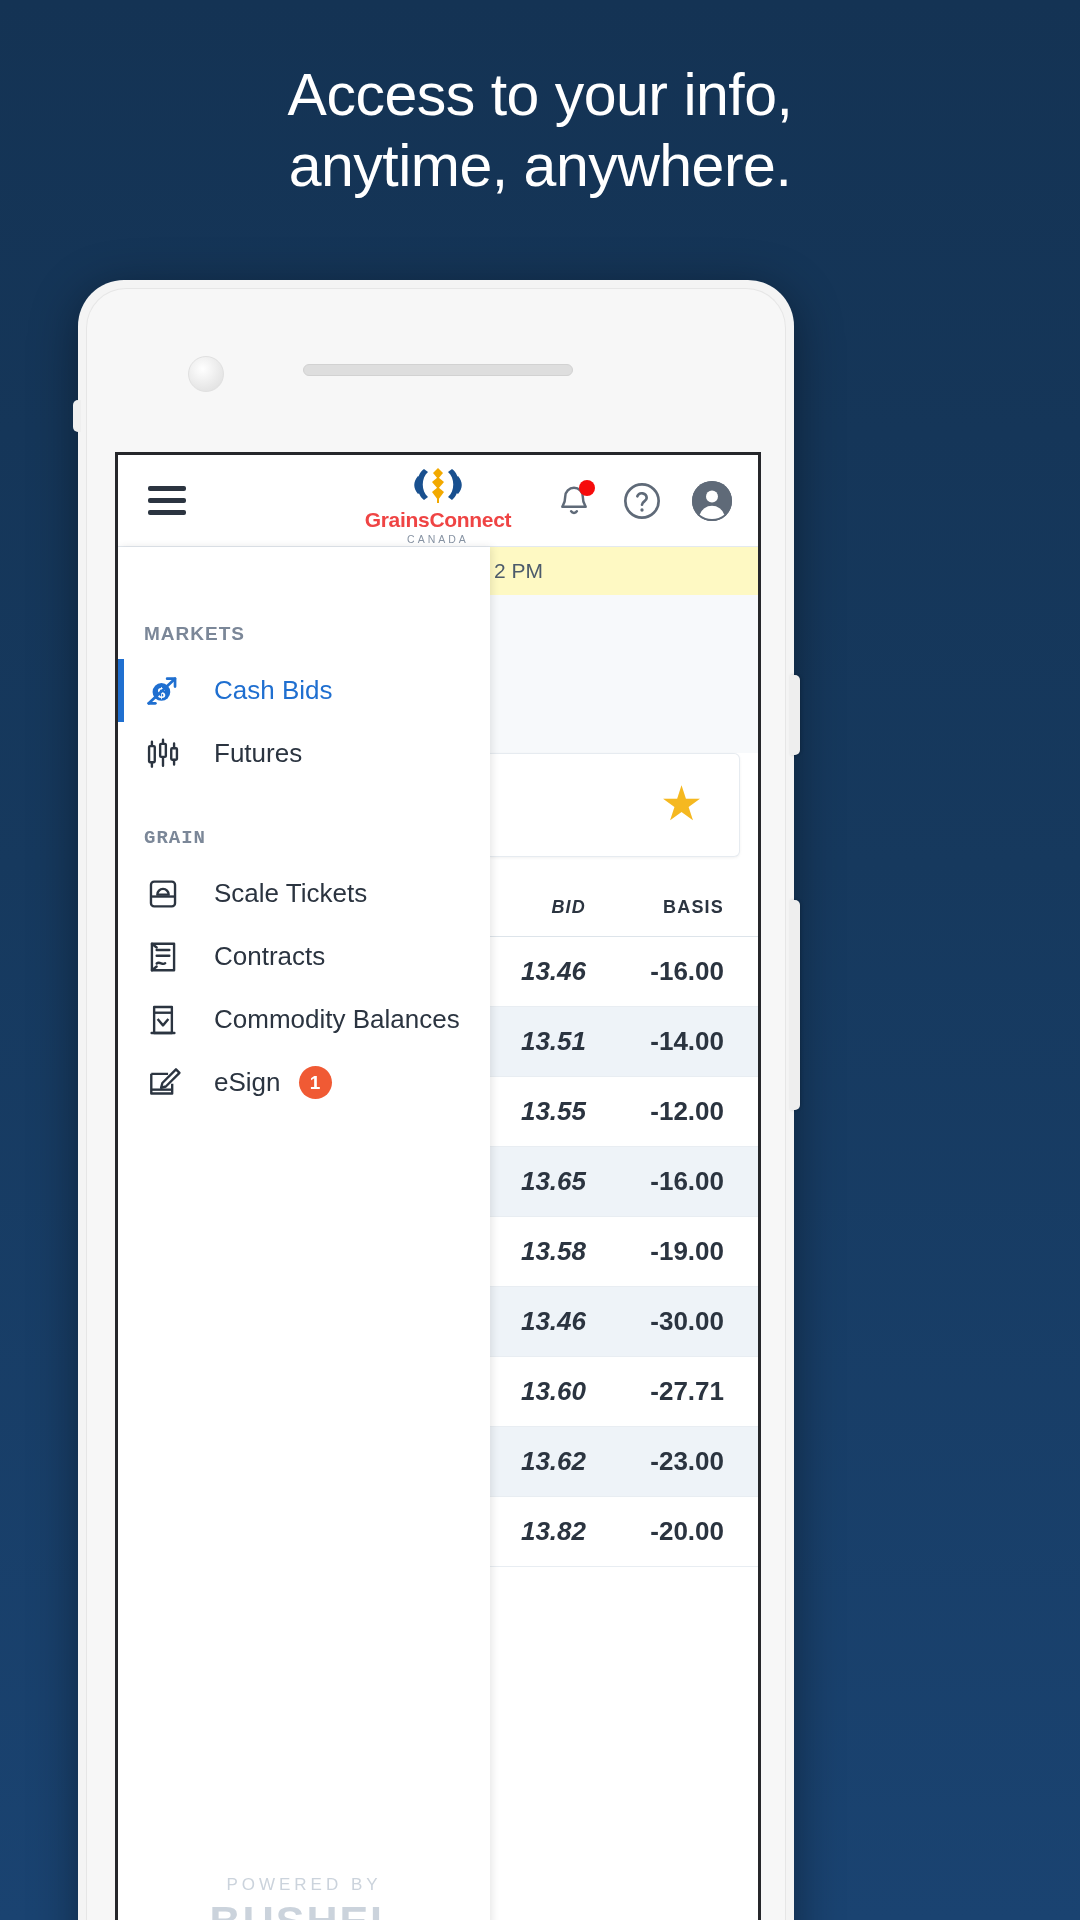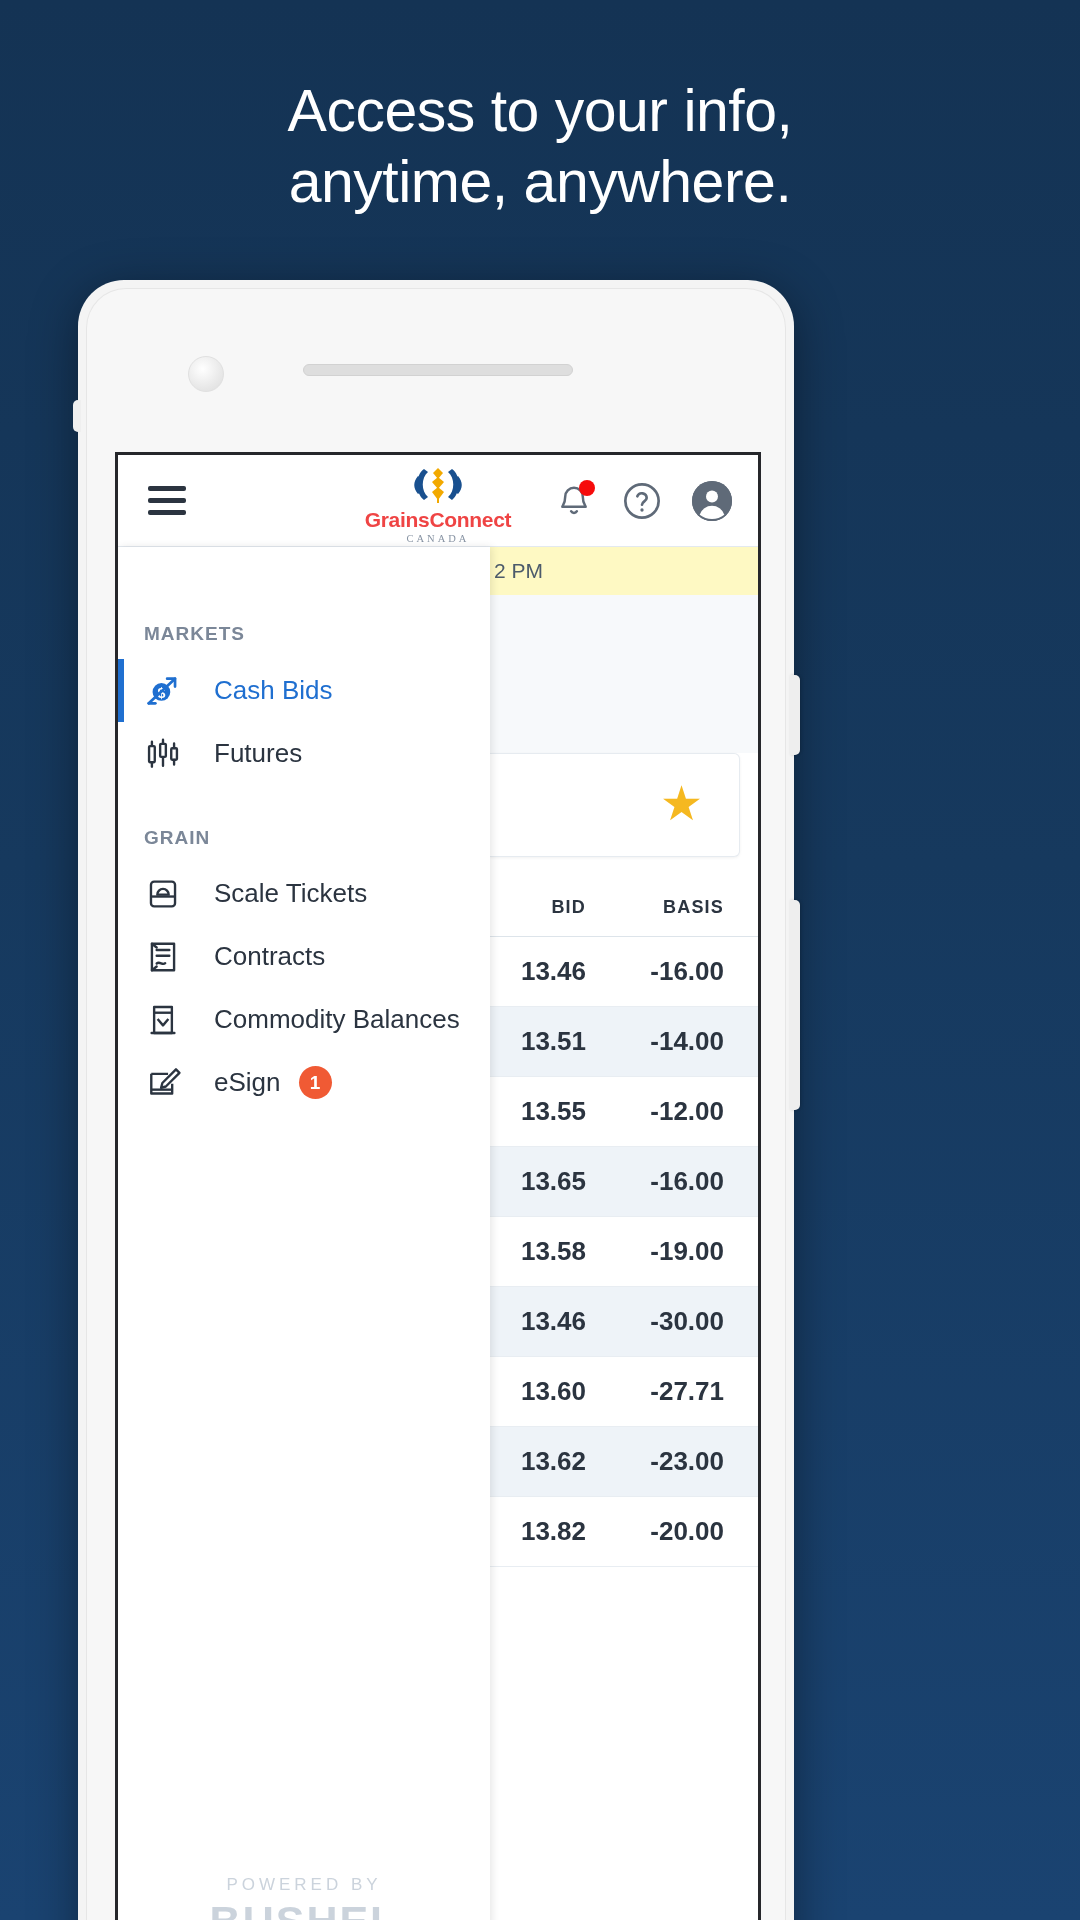--- a/index.html
+++ b/index.html
@@ -9,21 +9,21 @@
     font-family: "Liberation Sans", sans-serif;
   }
   body {
     background: linear-gradient(180deg, #143354 0%, #16395e 45%, #1a4371 100%);
     position: relative;
   }
 
   
   .headline {
     position: absolute;
-    top: 76px; left: 0; right: 0;
+    top: 60px; left: 0; right: 0;
     text-align: center;
     color: #ffffff;
     font-size: 59px;
     line-height: 1.2;
     font-weight: 400;
     letter-spacing: -0.5px;
   }
   .headline .l2 { display: block; }
 
   
@@ -129,21 +129,20 @@
     font-weight: 700;
     color: #ef4444;
     letter-spacing: -0.3px;
     line-height: 1;
   }
   .brand-sub {
     font-size: 10.5px;
     letter-spacing: 3px;
     color: #8793a3;
     margin-top: 3px;
-    font-family: Liberation Serif, serif;
   }
   .appbar-right {
     margin-left: auto;
     margin-right: 26px;
     display: flex; align-items: center; gap: 30px;
   }
   .icon-btn { position: relative; cursor: pointer; line-height: 0; }
   .bell-dot {
     position: absolute; top: -2px; right: -3px;
     width: 16px; height: 16px; border-radius: 50%;
@@ -197,39 +196,39 @@
     text-align: right;
     border-bottom: 1px solid #dde4ea;
   }
   .bids-table td {
     font-size: 26px; font-weight: 700; color: #2b3440;
     padding: 19px 0;
     text-align: right;
     border-bottom: 1px solid #e8edf2;
   }
   .bids-table tr.alt td { background: #eef3f8; }
-  .col-bid { width: 50%; padding-right: 38px !important; }
+  .col-bid { width: 50%; padding-right: 38px !important; font-style: italic; }
   .col-basis { width: 50%; padding-right: 34px !important; }
 
   
   .drawer {
     position: absolute;
     top: 0; left: 0; width: 372px; bottom: 0;
     background: #ffffff;
     box-shadow: 2px 0 8px rgba(0,0,0,.10);
     overflow: hidden;
   }
   .sec-label {
     font-size: 19px; font-weight: 700;
     letter-spacing: 1px;
     color: #7b8798;
     padding: 0 12px 0 26px;
   }
   .sec-markets { margin-top: 76px; }
-  .sec-grain { margin-top: 42px; }
+  .sec-grain { margin-top: 42px; font-family: Liberation Mono, monospace; }
 
   .nav-item {
     display: flex; align-items: center;
     height: 63px;
     padding-left: 26px;
     position: relative;
     cursor: pointer;
   }
   .nav-item .nic {
     width: 42px; min-width: 42px;

